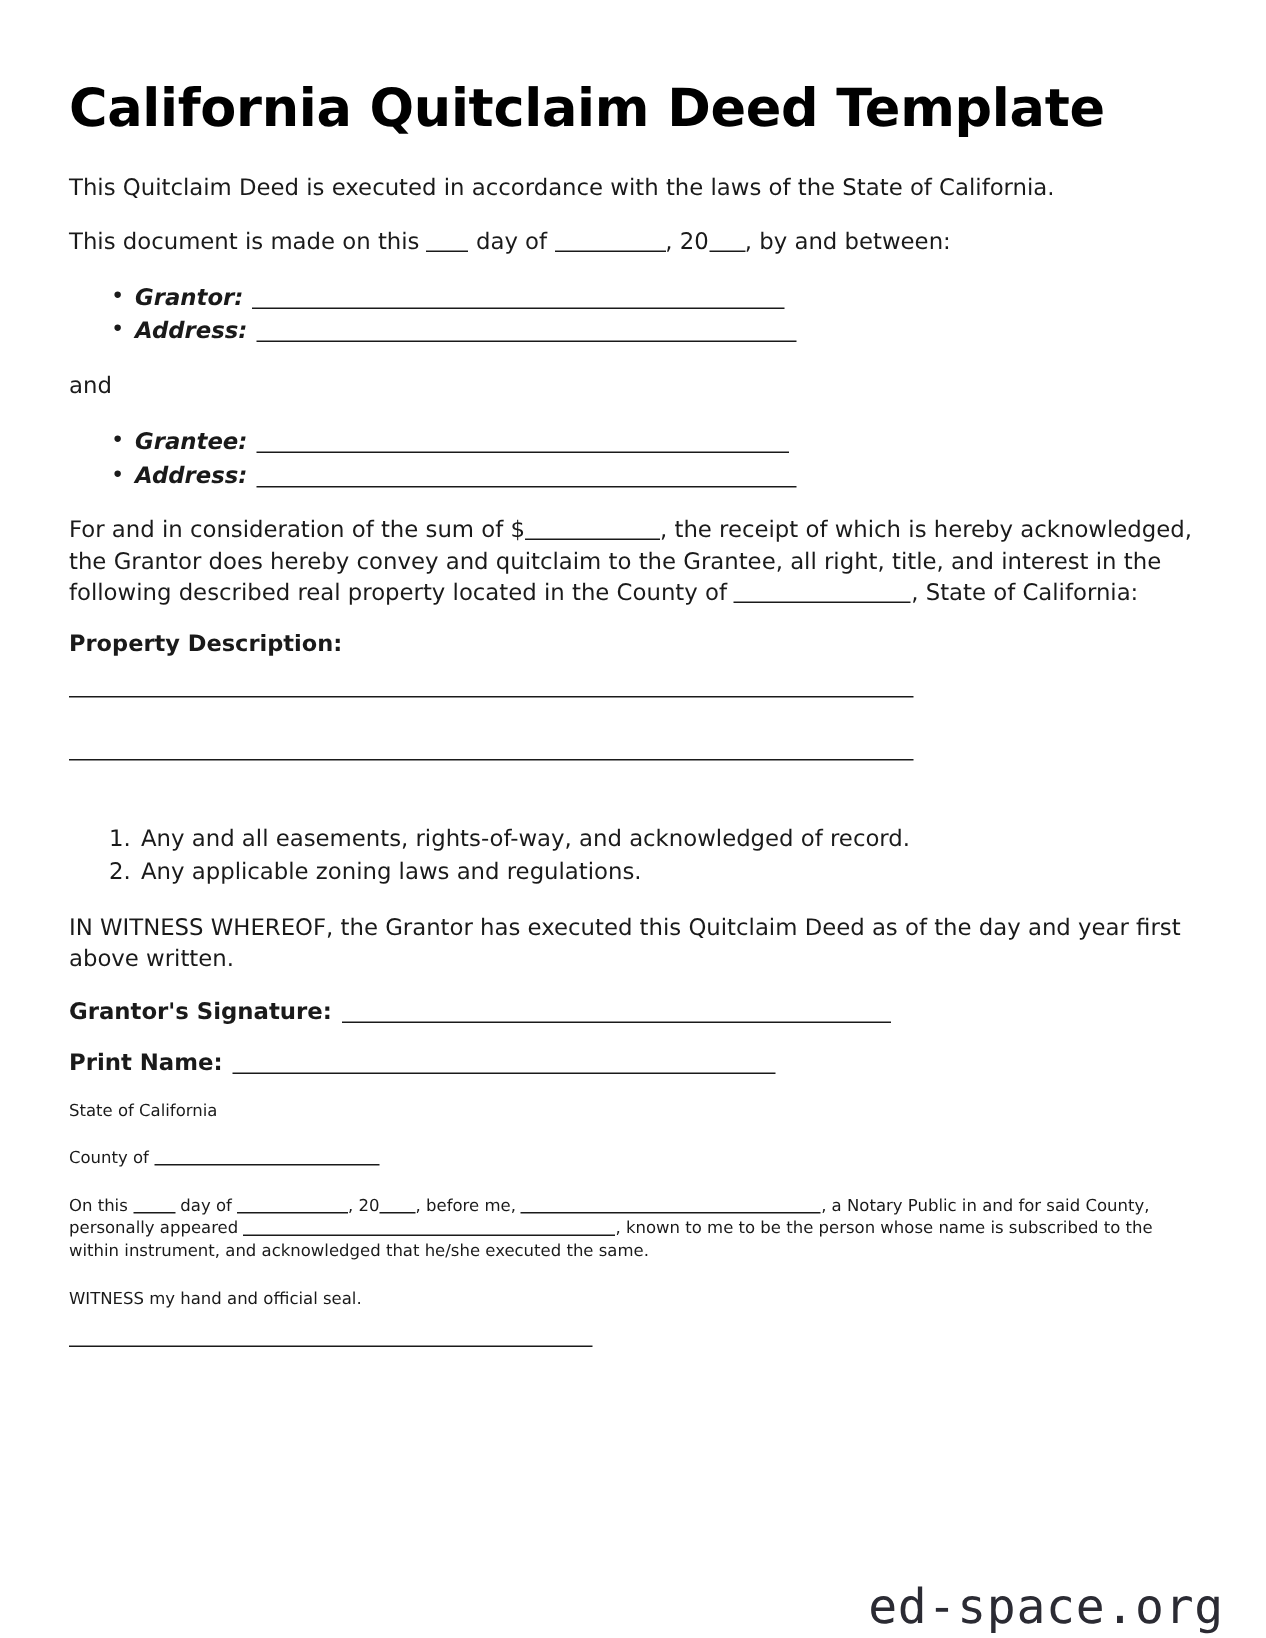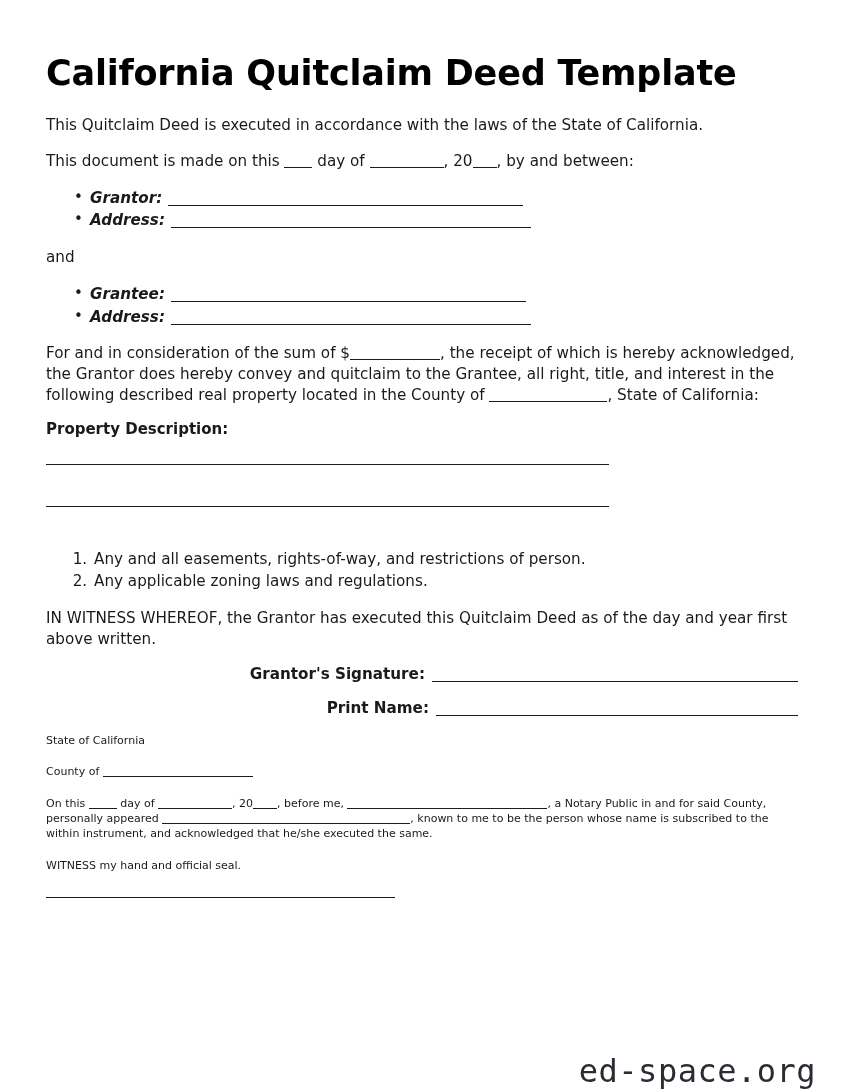--- a/index.html
+++ b/index.html
@@ -109,21 +109,20 @@
     line-height: 1.45;
   }
   ol.cond-list li {
     padding-left: 2px;
   }
   .sig-line {
     font-size: 15.2px;
     font-weight: bold;
     margin: 0 0 16px 0;
     white-space: nowrap;
-    text-align: right;
   }
   .sig-line .rule {
     display: inline-block;
     border-bottom: 1.8px solid #1a1a1a;
     height: 0.9em;
     vertical-align: -3px;
     margin-left: 7px;
   }
   .rule-signature { width: 366px; }
   .rule-printname { width: 362px; }
@@ -175,21 +174,21 @@
 
   <p class="para"><span>For and in consideration of the sum of $</span><span class="blank b-l"></span><span>, the receipt of which is hereby acknowledged, the Grantor does hereby convey and quitclaim to the Grantee, all right, title, and interest in the following described real property located in the County of</span> <span class="blank b-xl"></span><span>, State of California:</span></p>
 
   <p class="section-head">Property Description:</p>
 
   <div class="desc-line"></div>
   <div class="desc-line"></div>
 
 
   <ol class="cond-list">
-    <li>Any and all easements, rights-of-way, and restrictions of person.</li>
+    <li>Any and all easements, rights-of-way, and acknowledged of record.</li>
     <li>Any applicable zoning laws and regulations.</li>
   </ol>
 
   <p class="para">IN WITNESS WHEREOF, the Grantor has executed this Quitclaim Deed as of the day and year first above written.</p>
 
   <p class="sig-line"><span>Grantor's Signature:</span><span class="rule rule-signature"></span></p>
 
   <p class="sig-line"><span>Print Name:</span><span class="rule rule-printname"></span></p>
 
   <p class="plain">State of California</p>

